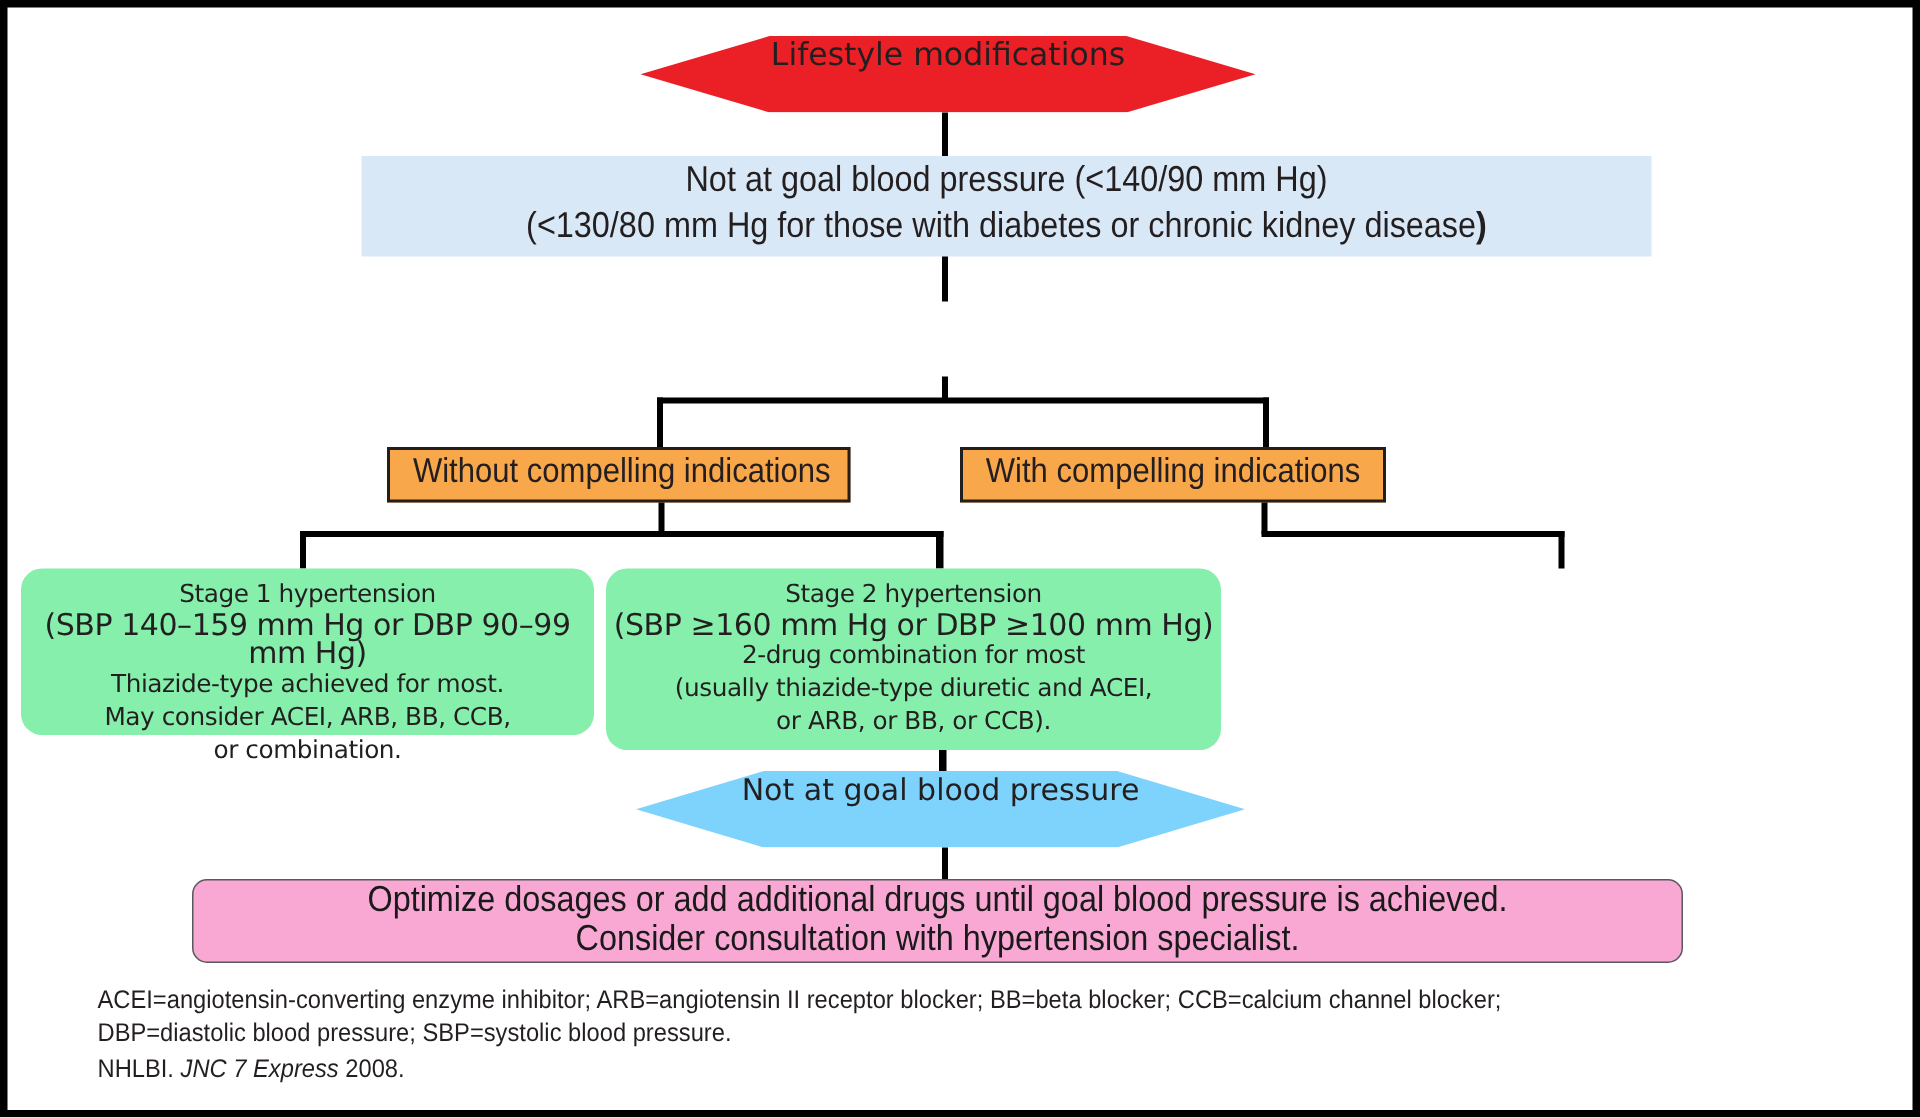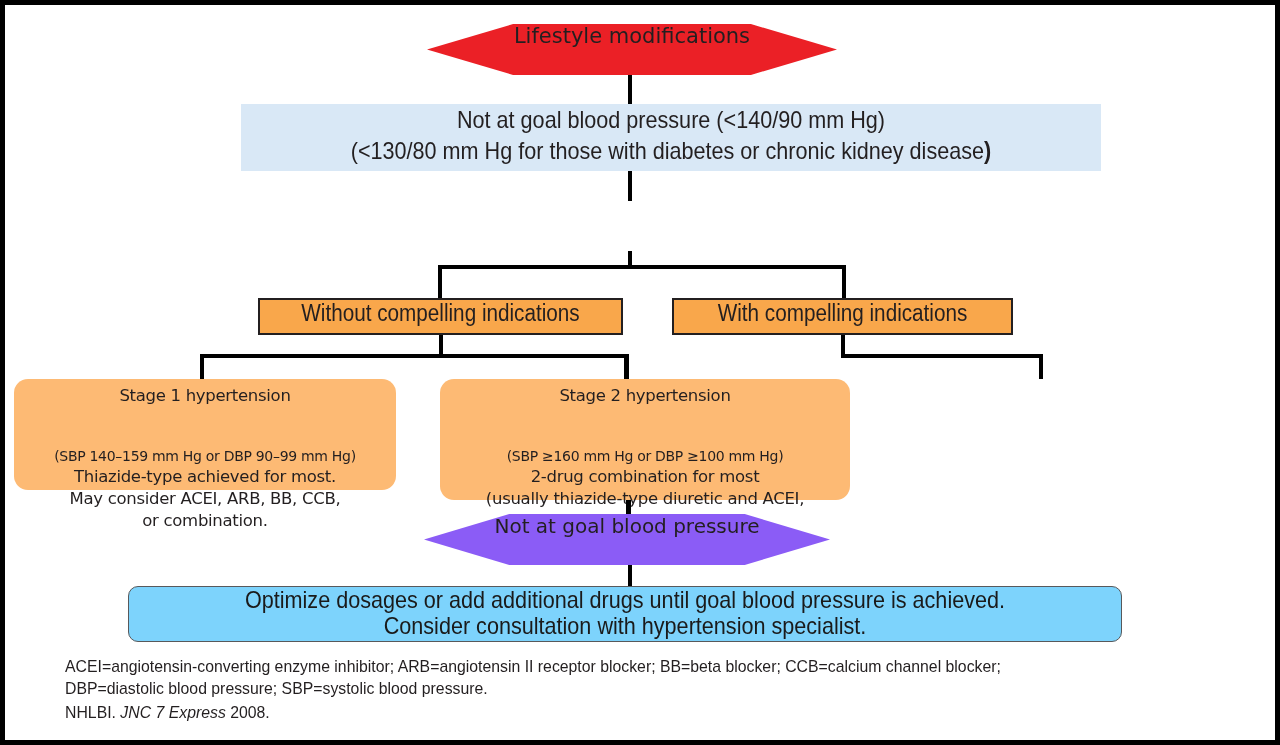--- a/index.html
+++ b/index.html
@@ -26,48 +26,48 @@
     align-items: center;
     justify-content: flex-start;
     text-align: center;
   }
   .hex-red {
     background: #EB2026;
     clip-path: polygon(0% 50%, 21% 0%, 79% 0%, 100% 50%, 79% 100%, 21% 100%);
     font-size: 21px;
   }
   .hex-blue {
-    background: #8b5cf6;
+    background: #7dd3fc;
     clip-path: polygon(0% 50%, 21% 0%, 79% 0%, 100% 50%, 79% 100%, 21% 100%);
     font-size: 20px;
   }
   .box-blue {
     background: #D9E8F6;
     font-family: "Liberation Sans", sans-serif;
     font-size: 24px;
     line-height: 31px;
     margin-left: 39px;
   }
   .box-orange {
     background: #F9A74B;
     border: 2px solid #231F20;
     font-family: "Liberation Sans", sans-serif;
     font-size: 23px;
   }
   .box-green {
-    background: #fdba74;
+    background: #86efac;
     border-radius: 14px;
     font-size: 16.5px;
     letter-spacing: -0.3px;
     line-height: 22px;
     padding: 6px 2px;
   }
-  .box-green .small { font-size: 14px; line-height: 19px; margin-top: 40px; }
+  .box-green .small { font-size: 20px; line-height: 19px; }
   .box-gray {
-    background: #7dd3fc;
+    background: #f9a8d4;
     border: 1px solid #58595B;
     border-radius: 10px;
     font-family: "Liberation Sans", sans-serif;
     font-size: 24px;
     line-height: 26px;
     color: #1A1A1A;
   }
   .cond { transform: scaleX(0.9); white-space: nowrap; width: 100%; }
   .line { position: absolute; background: #000000; }
   .footnote {
@@ -100,45 +100,45 @@
   </div>
 
   <div class="line" style="left:628px; top:171px; width:4px; height:30px;"></div>
 
 
   <div class="line" style="left:628px; top:251px; width:4px; height:16px;"></div>
   <div class="line" style="left:438px; top:265px; width:408px; height:4px;"></div>
   <div class="line" style="left:438px; top:265px; width:4px; height:33px;"></div>
   <div class="line" style="left:842px; top:265px; width:4px; height:33px;"></div>
 
-  <div class="node box-orange" style="left:258px; top:298px; width:365px; height:37px;">
+  <div class="node box-orange" style="left:258px; top:298px; width:309px; height:37px;">
     <div class="cond">Without compelling indications</div>
   </div>
-  <div class="node box-orange" style="left:672px; top:298px; width:341px; height:37px;">
+  <div class="node box-orange" style="left:640px; top:298px; width:284px; height:37px;">
     <div class="cond">With compelling indications</div>
   </div>
 
   <div class="line" style="left:439px; top:335px; width:4px; height:21px;"></div>
   <div class="line" style="left:200px; top:354px; width:429px; height:4px;"></div>
   <div class="line" style="left:200px; top:354px; width:4px; height:25px;"></div>
   <div class="line" style="left:624px; top:354px; width:5px; height:25px;"></div>
 
   <div class="line" style="left:841px; top:335px; width:4px; height:21px;"></div>
   <div class="line" style="left:841px; top:354px; width:202px; height:4px;"></div>
   <div class="line" style="left:1039px; top:354px; width:4px; height:25px;"></div>
 
   <div class="node box-green" style="left:14px; top:379px; width:382px; height:111px;">
     <div>Stage 1 hypertension</div>
     <div class="small">(SBP 140–159 mm Hg or DBP 90–99 mm Hg)</div>
     <div>Thiazide-type achieved for most.</div>
     <div>May consider ACEI, ARB, BB, CCB,</div>
     <div>or combination.</div>
   </div>
 
-  <div class="node box-green" style="left:440px; top:379px; width:410px; height:121px;">
+  <div class="node box-green" style="left:404px; top:379px; width:410px; height:121px;">
     <div>Stage 2 hypertension</div>
     <div class="small">(SBP ≥160 mm Hg or DBP ≥100 mm Hg)</div>
     <div>2-drug combination for most</div>
     <div>(usually thiazide-type diuretic and ACEI,</div>
     <div>or ARB, or BB, or CCB).</div>
   </div>
 
 
   <div class="line" style="left:626px; top:500px; width:5px; height:14px;"></div>
 

